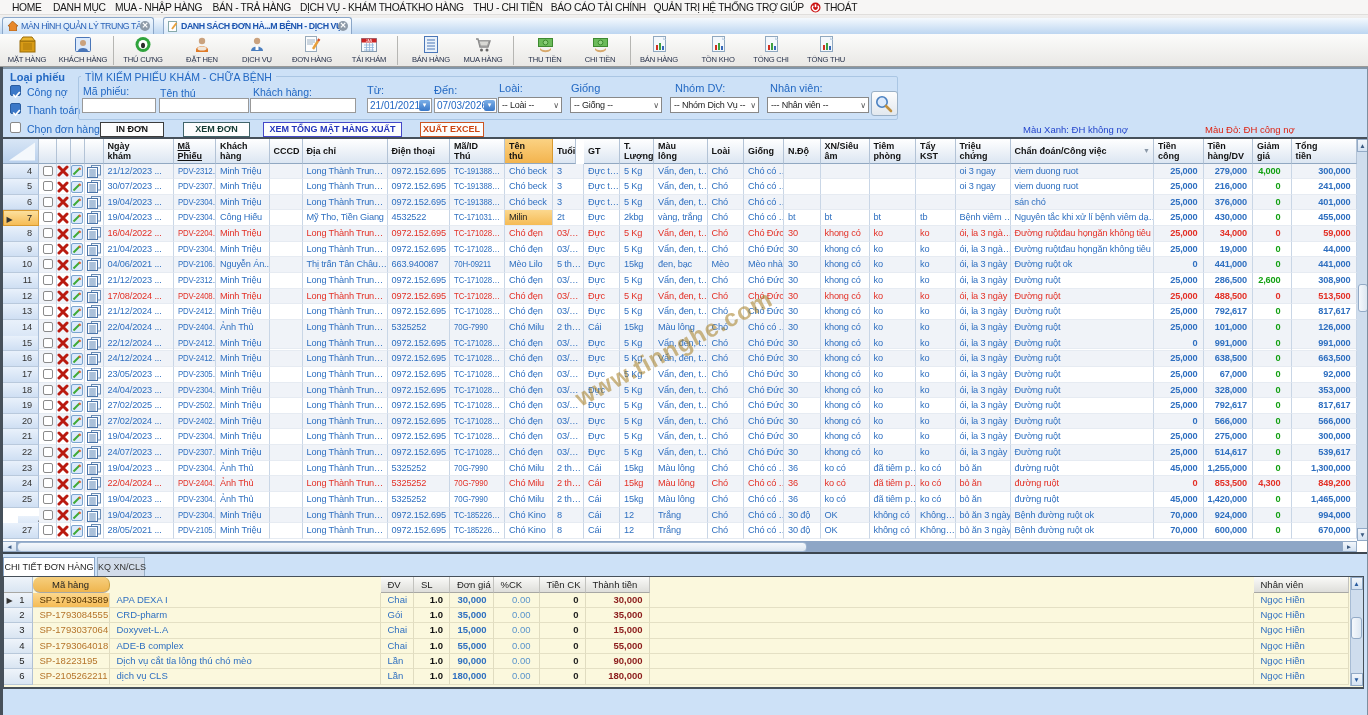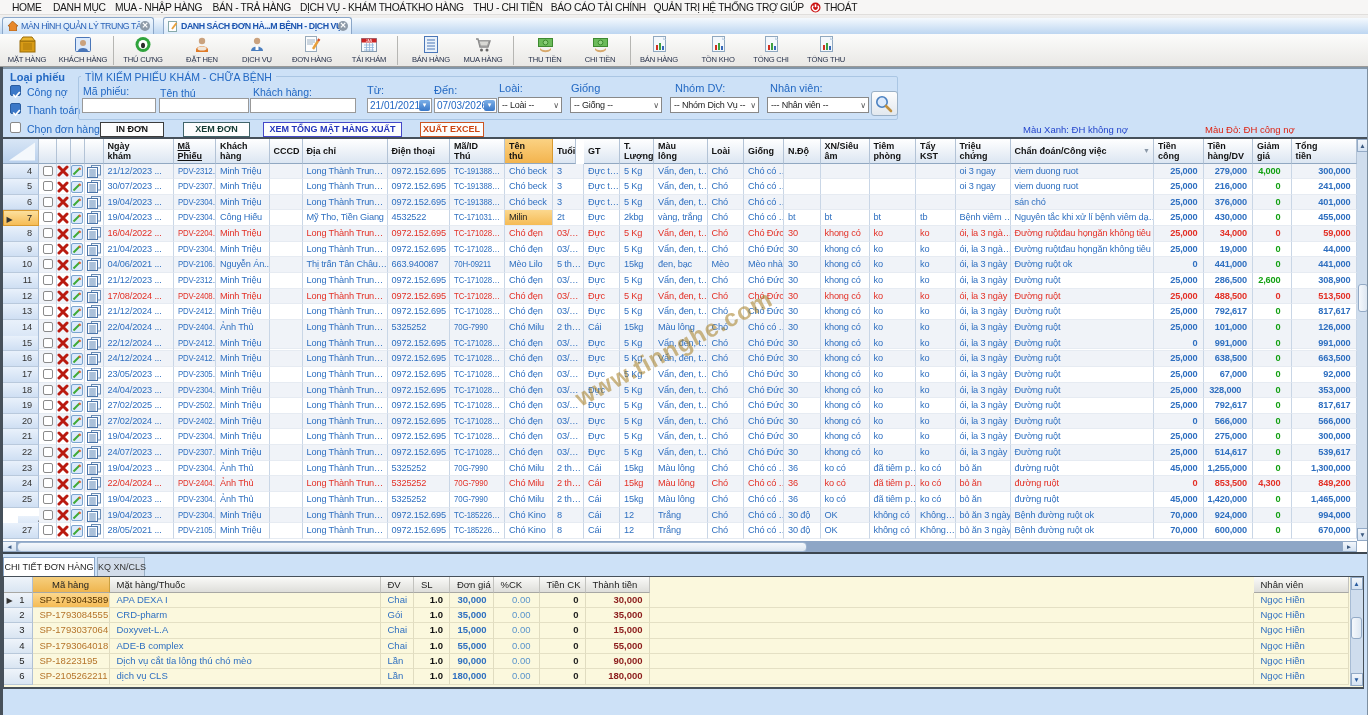--- a/index.html
+++ b/index.html
@@ -987,21 +987,21 @@
 <div class="c" style="left:652.0px;width:53.5px;">Vẩn, đen, t…</div>
 <div class="c" style="left:705.5px;width:36.5px;">Chó</div>
 <div class="c" style="left:742.0px;width:40.0px;">Chó Đức</div>
 <div class="c" style="left:782.0px;width:36.5px;">30</div>
 <div class="c" style="left:818.5px;width:49px;">khong có</div>
 <div class="c" style="left:867.5px;width:46.5px;">ko</div>
 <div class="c" style="left:914.0px;width:39.5px;">ko</div>
 <div class="c" style="left:953.5px;width:55px;">ói, ỉa 3 ngày</div>
 <div class="c" style="left:1008.5px;width:143.5px;">Đường ruột</div>
 <div class="c num" style="left:1152.0px;width:49.5px;">25,000</div>
-<div class="c num" style="left:1201.5px;width:49.5px;text-align:center;">328,000</div>
+<div class="c num" style="left:1201.5px;width:49.5px;">328,000</div>
 <div class="c num grn" style="left:1251.0px;width:38.5px;padding-right:10px;">0</div>
 <div class="c num" style="left:1289.5px;width:65px;">353,000</div>
 </div>
 <div class="row" style="top:259.19px;height:15.646px;">
 <div class="c rn" style="left:0.5px;width:36.5px;">19</div>
 <div class="c icon" style="left:37.0px;width:18.0px;">
           <div style="width:10px;height:10px;border:1px solid #8a8a8a;border-radius:2px;background:#fff;margin:2px auto 0;"></div>
         </div>
 <div class="c icon" style="left:55.0px;width:13.5px;padding-top:1.5px;"><svg width="12" height="12" viewBox="0 0 12 12">
             <path d="M2 2 L10 10 M10 2 L2 10" stroke="#b91a10" stroke-width="3" stroke-linecap="round"></path>
@@ -1396,22 +1396,21 @@
 <div style="position:absolute;left:0.5px;top:145px;width:10px;height:28px;background:linear-gradient(90deg,#f5f8fc,#dde7f2);border:1px solid #93aac6;border-radius:3px;"></div>
 <div class="sbtn" style="left:0;bottom:0;width:11px;height:13px;line-height:12px;">▼</div>
 </div>
 </div>
 <div id="tabs2">
 <div class="tab2" style="left:1px;width:92px;background:#fff;border:1px solid #8aa6c8;border-bottom:none;font-size:9px;">CHI TIẾT ĐƠN HÀNG</div>
 <div class="tab2" style="left:95px;width:48px;background:#d2dcea;border:1px solid #9ab0c6;border-bottom:none;color:#333;font-size:9px;">KQ XN/CLS</div>
 </div>
 <div id="dtable">
 <div class="dhc" style="left:0px;width:29px;background:linear-gradient(#eff4fa,#d9e5f2);border-right:1px solid #b0c0d4;"></div>
-<div class="dhc" style="left:29px;width:77px;background:linear-gradient(#f6cf7e,#efb54e);border-right:1px solid #caa040;text-align:center;padding-left:0;">Mã hàng</div>
-<div class="dhc" style="left:106px;width:271px;">Mặt hàng/Thuốc</div>
+<div class="dhc" style="left:29px;width:77px;background:linear-gradient(#f6cf7e,#efb54e);border-right:1px solid #caa040;text-align:center;padding-left:0;border-radius:7px;">Mã hàng</div>
 <div class="dhc" style="left:377px;width:33.5px;">ĐV</div>
 <div class="dhc" style="left:410.5px;width:36.0px;">SL</div>
 <div class="dhc" style="left:446.5px;width:43.5px;">Đơn giá</div>
 <div class="dhc" style="left:490px;width:46px;">%CK</div>
 <div class="dhc" style="left:536px;width:46px;">Tiền CK</div>
 <div class="dhc" style="left:582px;width:64px;">Thành tiền</div>
 <div class="dhc" style="left:1250px;width:95px;">Nhân viên</div>
 <div class="drow" style="top:15.5px;height:15.35px;">
 <div class="c sel" style="left:0px;width:29px;"><span style="position:absolute;left:3px;top:1px;color:#333;font-size:8px;">▶</span>1</div>
 <div class="c" style="left:29px;width:77px;color:#b5742a;background:linear-gradient(#fcd88e,#f5bb55);color:#553300;">SP-1793043589</div>

